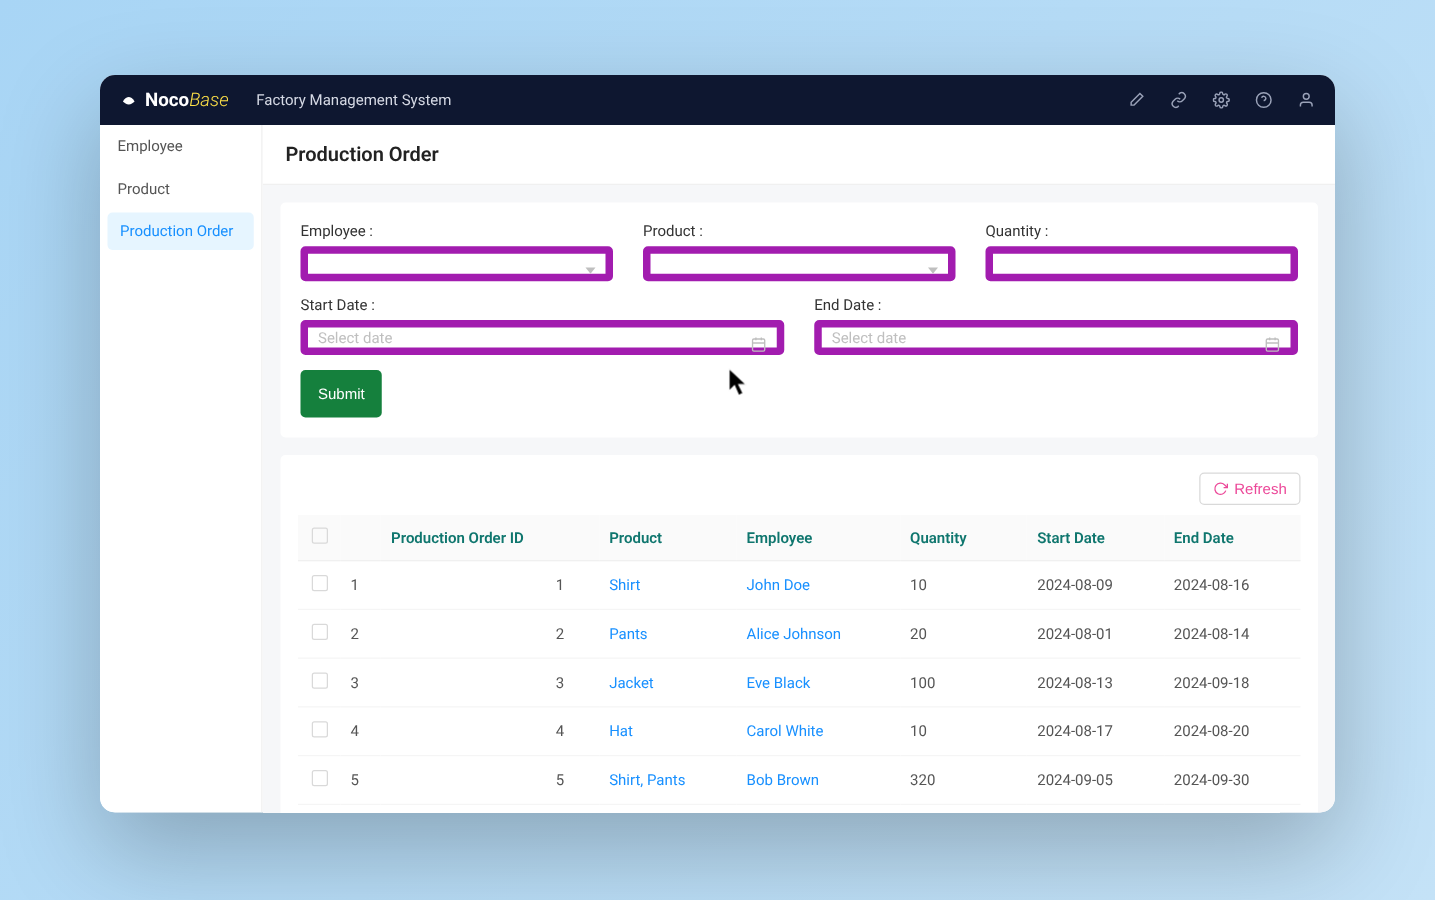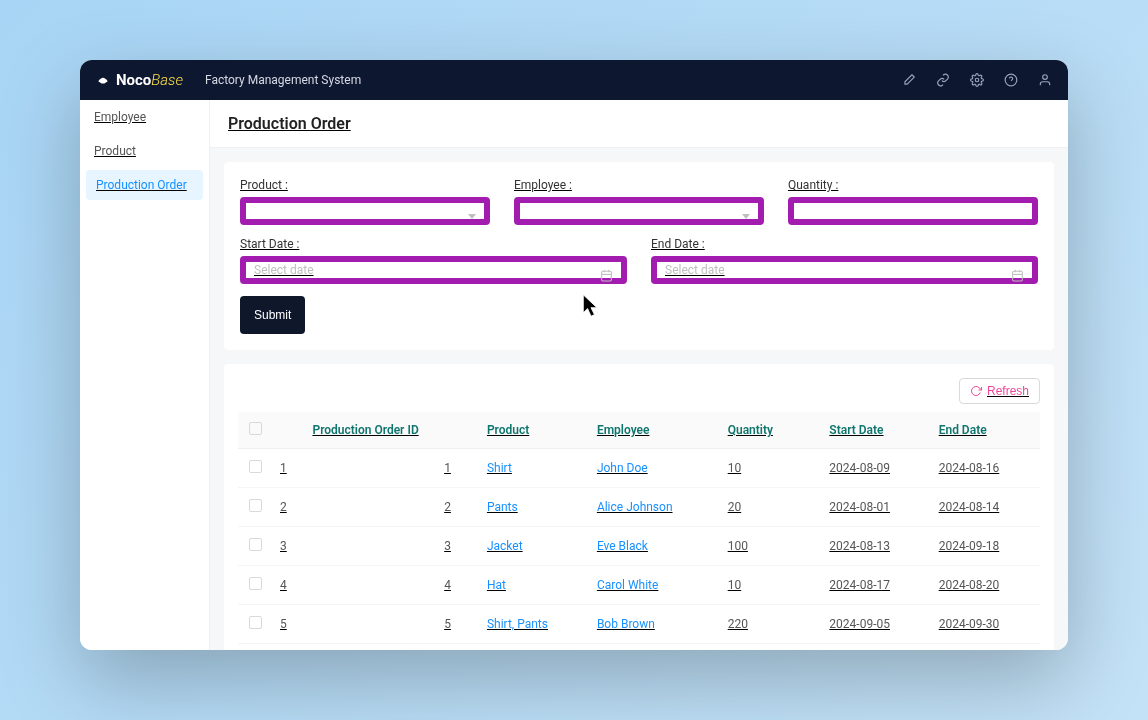--- a/index.html
+++ b/index.html
@@ -33,21 +33,21 @@
   padding: 0 16px;
 }
 .logo { display: flex; align-items: center; gap: 6px; font-weight: 600; font-size: 15px; }
 .logo-icon { width: 14px; height: 14px; }
 .logo-bold { font-weight: 700; }
 .logo-light { font-weight: 300; color: #fde047; font-style: italic;}
 .app-title { margin-left: 22px; font-size: 12px; color: #d5d9e4; }
 .topbar-spacer { flex: 1; }
 .topbar-icons { display: flex; gap: 20px; align-items: center; color: #9aa2b8; }
 .topbar-icons svg { width: 14px; height: 14px; cursor: pointer; }
-.body { flex: 1; display: flex; overflow: hidden; text-decoration: underline; }
+.body { flex: 1; display: flex; overflow: hidden; }
 .sidebar {
   width: 130px;
   border-right: 1px solid #f0f0f0;
   background: #fff;
 }
 .side-item {
   padding: 10px 14px;
   font-size: 12px;
   color: #555;
   cursor: pointer;
@@ -98,21 +98,21 @@
   top: 11px;
   width: 0; height: 0;
   border-left: 4px solid transparent;
   border-right: 4px solid transparent;
   border-top: 5px solid #bfbfbf;
 }
 .date-input { position: relative; }
 .date-input .placeholder { color: #bfbfbf; font-size: 12px; }
 .date-input svg { position: absolute; right: 8px; top: 7px; width: 13px; height: 13px; color: #bfbfbf; }
 .submit-btn {
-  background: #0f172a;
+  background: #15803d;
   color: #fff;
   border: none;
   border-radius: 4px;
   padding: 12px 14px;
   font-size: 12px;
   cursor: pointer;
 }
 .table-panel { background: #fff; margin: 0 14px 14px 14px; border-radius: 4px; padding: 14px 14px 0 14px; }
 .table-toolbar { display: flex; justify-content: flex-end; margin-bottom: 8px; }
 .refresh-btn {
@@ -188,25 +188,25 @@
       <div class="side-item">Product</div>
       <div class="side-item active">Production Order</div>
     </div>
 
     <div class="main">
       <div class="page-title">Production Order</div>
 
       <div class="panel">
         <div class="form-row">
           <div class="form-group">
+            <span class="label">Employee :</span>
+            <div class="select"></div>
+          </div>
+          <div class="form-group">
             <span class="label">Product :</span>
-            <div class="select"></div>
-          </div>
-          <div class="form-group">
-            <span class="label">Employee :</span>
             <div class="select"></div>
           </div>
           <div class="form-group">
             <span class="label">Quantity :</span>
             <div class="input"></div>
           </div>
         </div>
         <div class="form-row">
           <div class="form-group half">
             <span class="label">Start Date :</span>
@@ -299,21 +299,21 @@
     <td class="num">10</td>
     <td>2024-08-17</td>
     <td>2024-08-20</td>
   </tr>
               <tr>
     <td class="check"><span class="checkbox"></span></td>
     <td>5</td>
     <td style="text-align:right;padding-right:28px">5</td>
     <td><span class="link">Shirt, Pants</span></td>
     <td><span class="link">Bob Brown</span></td>
-    <td class="num">220</td>
+    <td class="num">320</td>
     <td>2024-09-05</td>
     <td>2024-09-30</td>
   </tr>
               <tr>
     <td class="check"><span class="checkbox"></span></td>
     <td>6</td>
     <td style="text-align:right;padding-right:28px">6</td>
     <td><span class="link">Jacket</span></td>
     <td><span class="link">John Doe</span></td>
     <td class="num">200</td>

